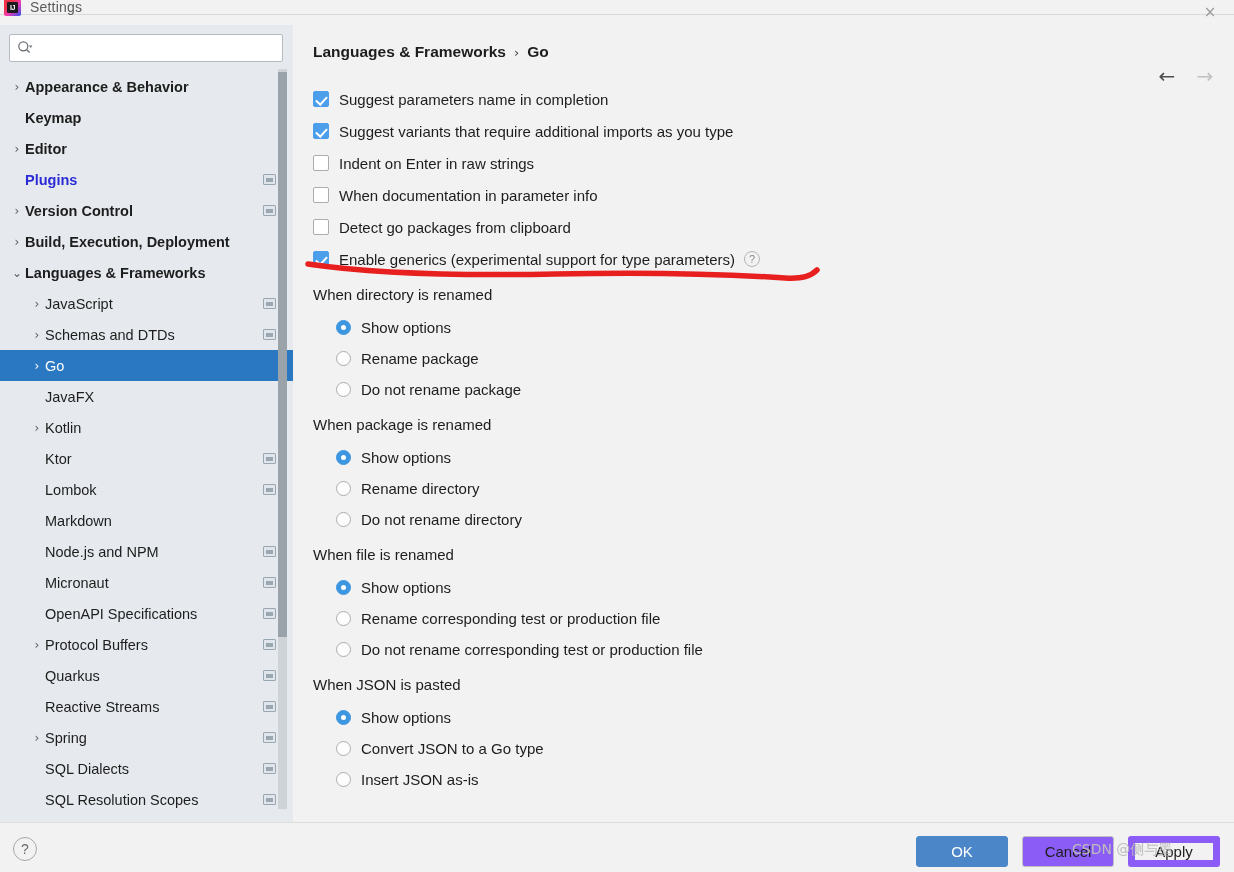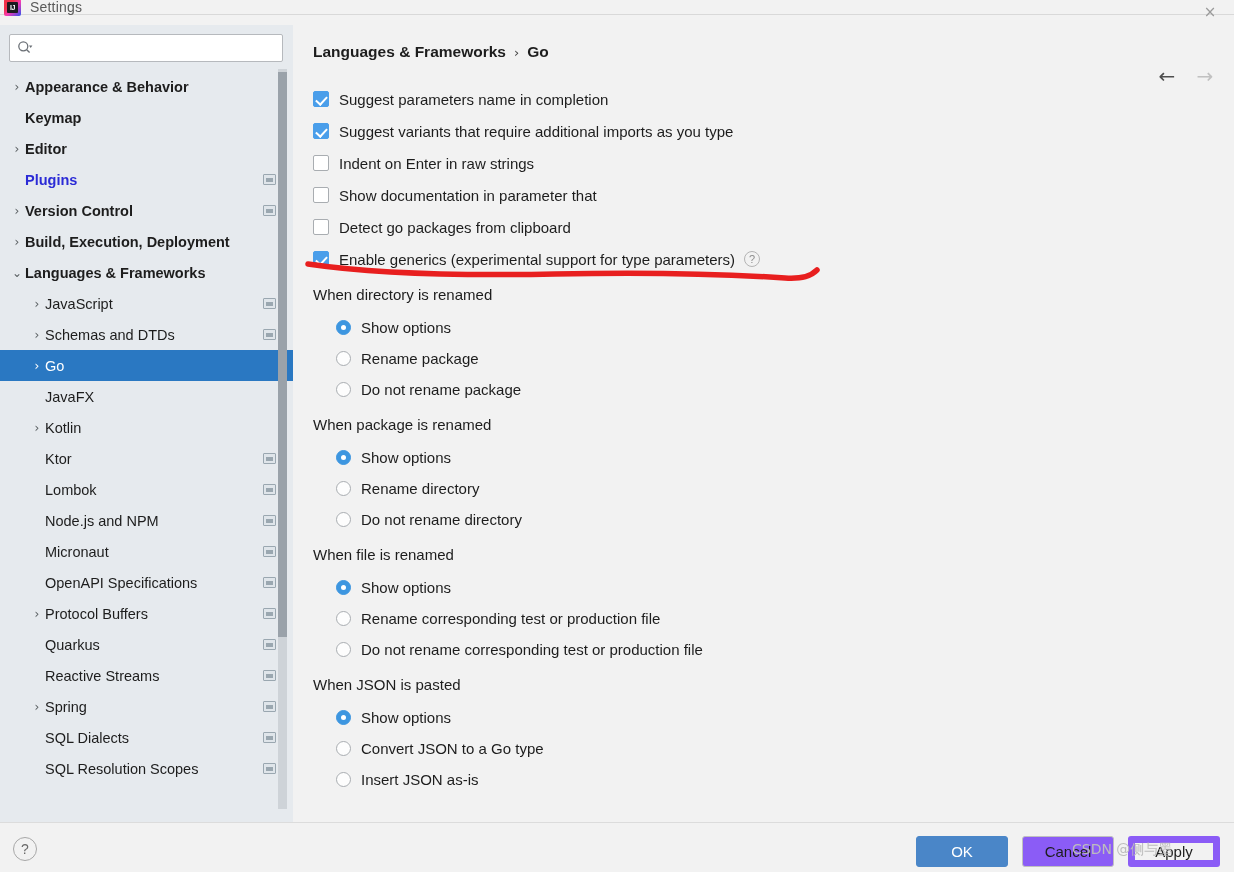--- a/index.html
+++ b/index.html
@@ -278,20 +278,24 @@
           <span class="label">Ktor</span>
           <span class="scope-icon"></span>
         </div>
         <div class="node indent-2">
           <span class="arrow empty"></span>
           <span class="label">Lombok</span>
           <span class="scope-icon"></span>
         </div>
         <div class="node indent-2">
           <span class="arrow empty"></span>
+          <span class="label">Markdown</span>
+        </div>
+        <div class="node indent-2">
+          <span class="arrow empty"></span>
           <span class="label">Node.js and NPM</span>
           <span class="scope-icon"></span>
         </div>
         <div class="node indent-2">
           <span class="arrow empty"></span>
           <span class="label">Micronaut</span>
           <span class="scope-icon"></span>
         </div>
         <div class="node indent-2">
           <span class="arrow empty"></span>
@@ -353,21 +357,21 @@
         <div class="opt-row">
           <span class="cb on"></span>
           <span class="opt-label">Suggest variants that require additional imports as you type</span>
         </div>
         <div class="opt-row">
           <span class="cb off"></span>
           <span class="opt-label">Indent on Enter in raw strings</span>
         </div>
         <div class="opt-row">
           <span class="cb off"></span>
-          <span class="opt-label">Show documentation in parameter that</span>
+          <span class="opt-label">When documentation in parameter info</span>
         </div>
         <div class="opt-row">
           <span class="cb off"></span>
           <span class="opt-label">Detect go packages from clipboard</span>
         </div>
         <div class="opt-row">
           <span class="cb on"></span>
           <span class="opt-label">Enable generics (experimental support for type parameters)</span>
           <span class="help-dot">?</span>
         </div>

